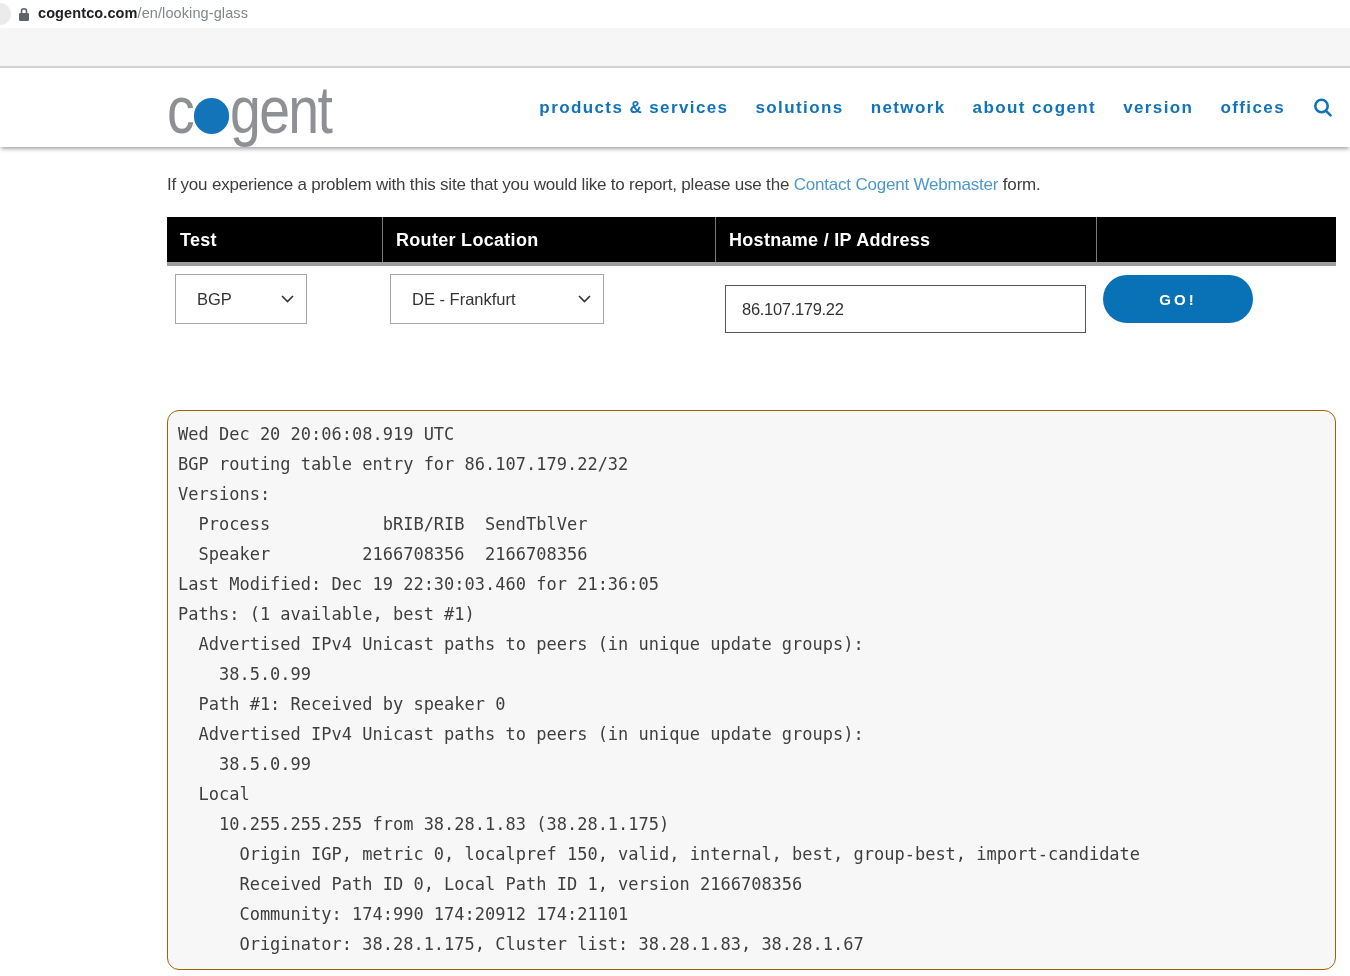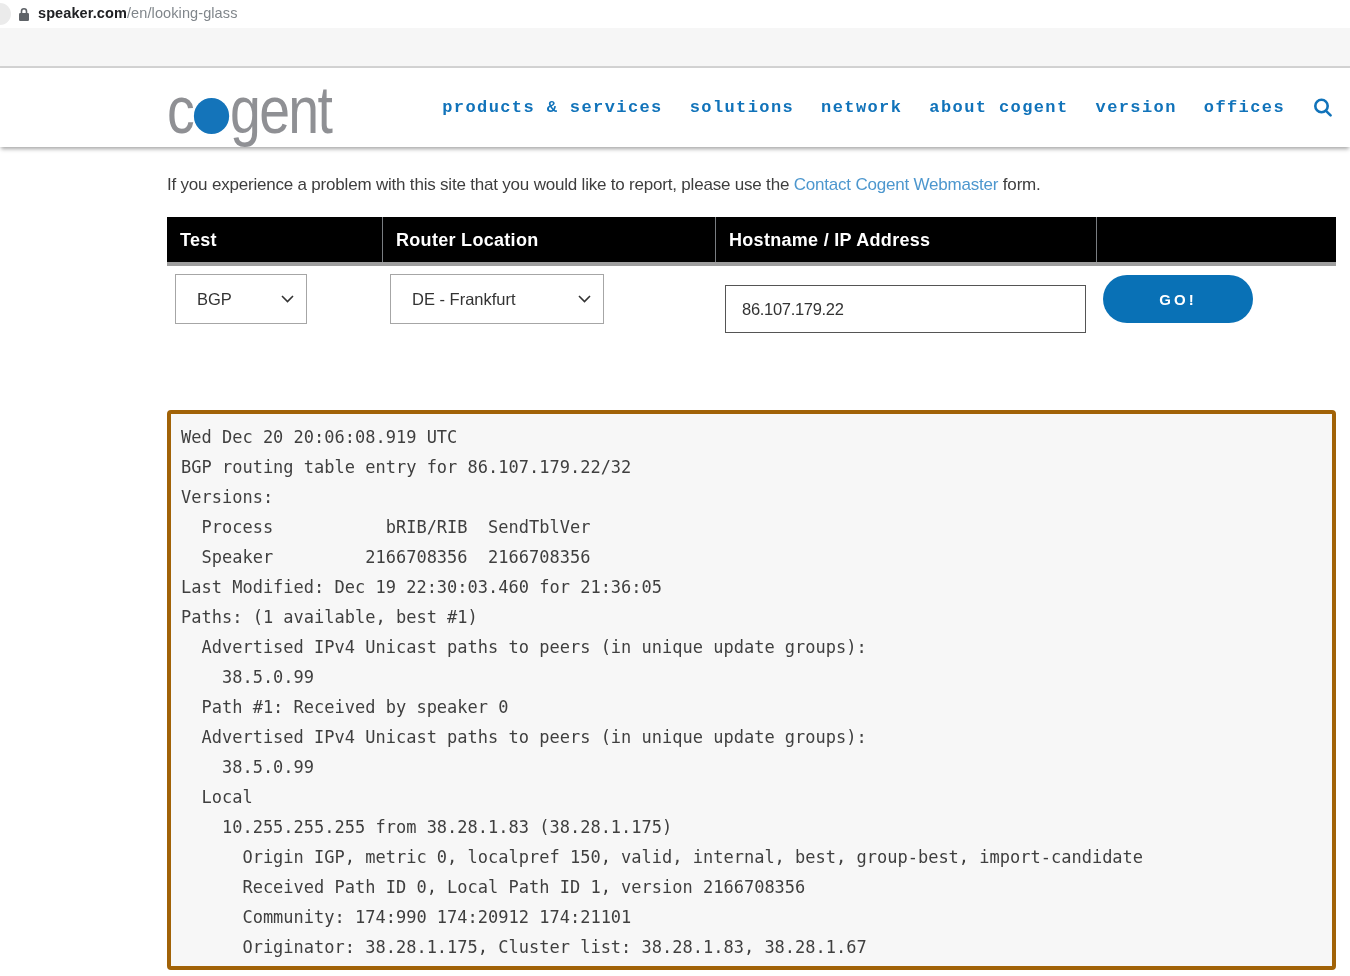--- a/index.html
+++ b/index.html
@@ -21,21 +21,21 @@
 
   
   #siteheader{position:absolute;left:0;top:68px;width:1350px;height:79px;background:#fff;
         box-shadow:0 3px 4px -1px rgba(0,0,0,.35);z-index:3;}
   #logo{position:absolute;left:167px;top:4px;height:76px;white-space:nowrap;
         font-size:66px;line-height:76px;color:#8f9094;font-weight:400;letter-spacing:-2px;
         transform:scaleX(.84);transform-origin:left center;cursor:pointer;}
   #logo .dot{display:inline-block;width:42px;height:36px;border-radius:50%;
         background:#1474ba;vertical-align:-1px;margin:0 1px;}
   #mainnav{position:absolute;right:16px;top:0;height:79px;display:flex;align-items:center;gap:27px;}
-  .nav-item{color:#1173ba;font-weight:700;font-size:17px;letter-spacing:1.4px;cursor:pointer;white-space:nowrap;font-family:Liberation Mono, monospace;}
+  .nav-item{color:#1173ba;font-weight:700;font-size:17px;letter-spacing:1.4px;cursor:pointer;white-space:nowrap;}
   .search-btn{display:flex;align-items:center;cursor:pointer;}
 
   
   #notice{position:absolute;left:167px;top:158px;font-size:17px;color:#3e3e3e;
         letter-spacing:-.2px;white-space:nowrap;z-index:2;}
   #notice .weblink{color:#4d97ce;cursor:pointer;}
 
   
   #lookup-head{position:absolute;left:167px;top:217px;width:1169px;height:45px;
         background:#000000;border-bottom:4px solid #9e9e9e;display:flex;box-sizing:content-box;}
@@ -56,42 +56,42 @@
   #wrap-loc{left:223px;width:214px;}
   #ip-input{position:absolute;left:558px;top:11px;width:361px;height:48px;box-sizing:border-box;
         border:1px solid #555;background:#fff;font-family:"Liberation Sans",sans-serif;
         font-size:16.5px;color:#333;padding:0 12px 0 16px;letter-spacing:-.3px;}
   #go-btn{position:absolute;left:936px;top:1px;width:150px;height:48px;border:none;
         border-radius:24px;background:#0971b6;color:#ffffff;font-family:"Liberation Sans",sans-serif;
         font-weight:700;font-size:15px;letter-spacing:3px;cursor:pointer;}
 
   
   #output-box{position:absolute;left:167px;top:410px;width:1169px;height:560px;
-        box-sizing:border-box;background:#f7f7f7;border:4px solid #a16207;border-radius:4px;
+        box-sizing:border-box;background:#f7f7f7;border:1px solid #a16207;border-radius:12px;
         overflow:hidden;}
   #output-box pre{margin:0;padding:8px 0 0 10px;
         font-family:"DejaVu Sans Mono","Liberation Mono",monospace;
         font-size:17px;line-height:30px;color:#3f3f3f;}
 
   svg{display:block;}
 </style>
 </head>
 <body>
 
 <div id="page">
 
   <div id="urlbar">
     <div class="left-stub"></div>
     <span class="lock">
       <svg width="12" height="15" viewBox="0 0 12 15">
         <rect x="1" y="6" width="10" height="8" rx="1.2" fill="#5f6368"></rect>
         <path d="M3.5 6V4.2a2.5 2.5 0 0 1 5 0V6" fill="none" stroke="#5f6368" stroke-width="1.6"></path>
       </svg>
     </span>
-    <span class="urltext"><span class="url-domain">speaker.com</span><span class="url-path">/en/looking-glass</span></span>
+    <span class="urltext"><span class="url-domain">cogentco.com</span><span class="url-path">/en/looking-glass</span></span>
   </div>
 
   <div id="chrome-band"></div>
 
   <div id="siteheader">
     <div id="logo"><span>c</span><span class="dot"></span><span>gent</span></div>
     <nav id="mainnav">
       <span class="nav-item">products &amp; services</span>
       <span class="nav-item">solutions</span>
       <span class="nav-item">network</span>

